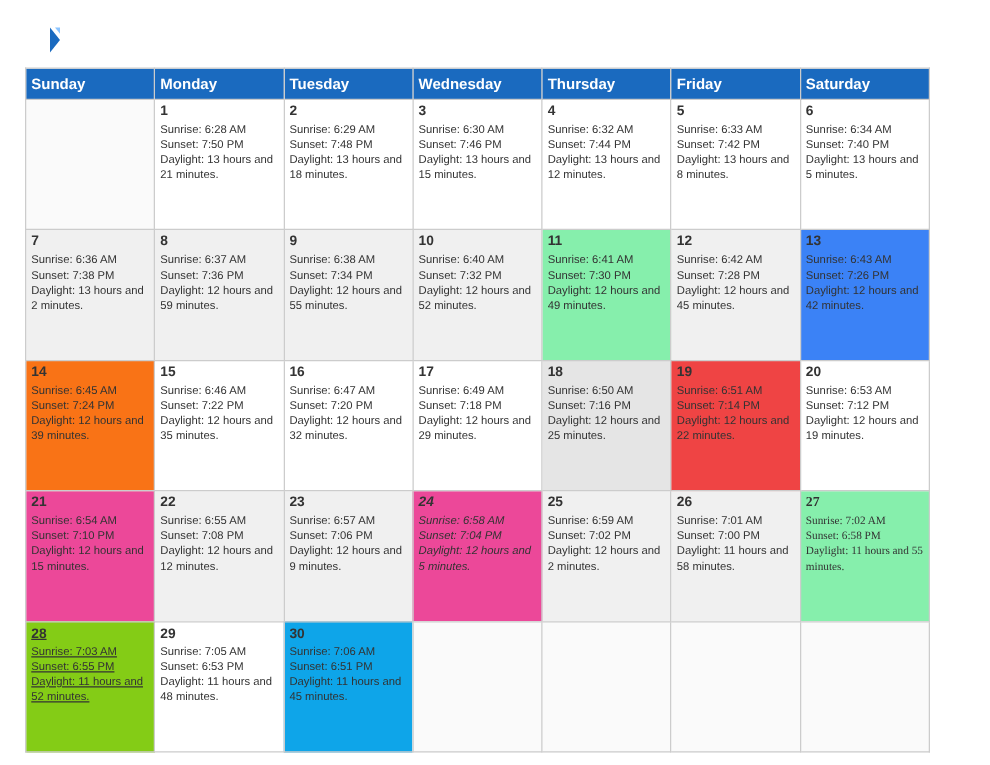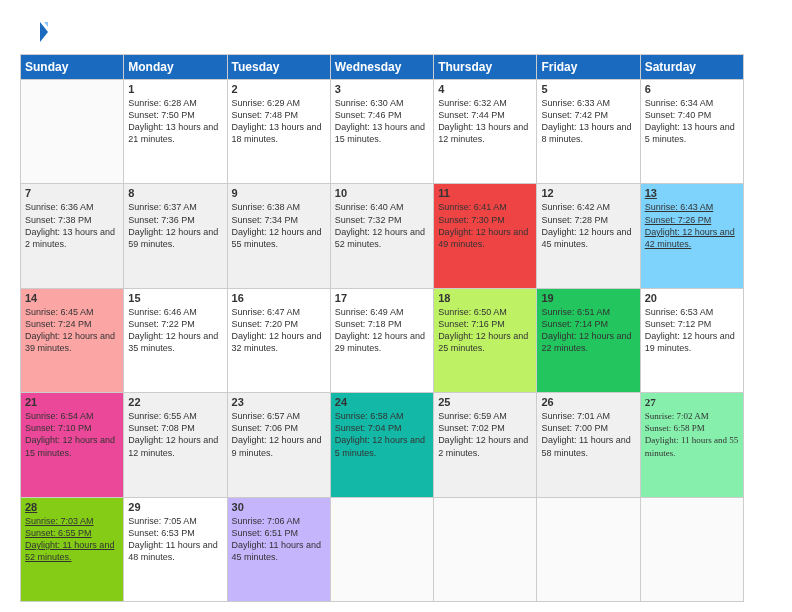--- a/index.html
+++ b/index.html
@@ -166,55 +166,55 @@
             <div class="cell-text">Sunrise: 6:37 AM<br>Sunset: 7:36 PM<br>Daylight: 12 hours and 59 minutes.</div>
           </td>
           <td style="background: rgb(240, 240, 240);">
             <span class="day-num">9</span>
             <div class="cell-text">Sunrise: 6:38 AM<br>Sunset: 7:34 PM<br>Daylight: 12 hours and 55 minutes.</div>
           </td>
           <td style="background: rgb(240, 240, 240);">
             <span class="day-num">10</span>
             <div class="cell-text">Sunrise: 6:40 AM<br>Sunset: 7:32 PM<br>Daylight: 12 hours and 52 minutes.</div>
           </td>
-          <td style="background: #ef4444;">
+          <td style="background: #86efac;">
             <span class="day-num">11</span>
             <div class="cell-text">Sunrise: 6:41 AM<br>Sunset: 7:30 PM<br>Daylight: 12 hours and 49 minutes.</div>
           </td>
           <td style="background: rgb(240, 240, 240);">
             <span class="day-num">12</span>
             <div class="cell-text">Sunrise: 6:42 AM<br>Sunset: 7:28 PM<br>Daylight: 12 hours and 45 minutes.</div>
           </td>
-          <td style="background: #7dd3fc; text-decoration: underline;">
+          <td style="background: #3b82f6;">
             <span class="day-num">13</span>
             <div class="cell-text">Sunrise: 6:43 AM<br>Sunset: 7:26 PM<br>Daylight: 12 hours and 42 minutes.</div>
           </td>
         </tr>
         <tr>
-          <td style="background: #fca5a5;">
+          <td style="background: #f97316;">
             <span class="day-num">14</span>
             <div class="cell-text">Sunrise: 6:45 AM<br>Sunset: 7:24 PM<br>Daylight: 12 hours and 39 minutes.</div>
           </td>
           <td style="background: rgb(255, 255, 255); margin-left: 20px;">
             <span class="day-num">15</span>
             <div class="cell-text">Sunrise: 6:46 AM<br>Sunset: 7:22 PM<br>Daylight: 12 hours and 35 minutes.</div>
           </td>
           <td style="background: rgb(255, 255, 255);">
             <span class="day-num">16</span>
             <div class="cell-text">Sunrise: 6:47 AM<br>Sunset: 7:20 PM<br>Daylight: 12 hours and 32 minutes.</div>
           </td>
           <td style="background: rgb(255, 255, 255);">
             <span class="day-num">17</span>
             <div class="cell-text">Sunrise: 6:49 AM<br>Sunset: 7:18 PM<br>Daylight: 12 hours and 29 minutes.</div>
           </td>
-          <td style="background: #bef264;">
+          <td style="background: #e5e5e5;">
             <span class="day-num">18</span>
             <div class="cell-text">Sunrise: 6:50 AM<br>Sunset: 7:16 PM<br>Daylight: 12 hours and 25 minutes.</div>
           </td>
-          <td style="background: #22c55e;">
+          <td style="background: #ef4444;">
             <span class="day-num">19</span>
             <div class="cell-text">Sunrise: 6:51 AM<br>Sunset: 7:14 PM<br>Daylight: 12 hours and 22 minutes.</div>
           </td>
           <td style="background: rgb(255, 255, 255);">
             <span class="day-num">20</span>
             <div class="cell-text">Sunrise: 6:53 AM<br>Sunset: 7:12 PM<br>Daylight: 12 hours and 19 minutes.</div>
           </td>
         </tr>
         <tr>
           <td style="background: #ec4899;">
@@ -222,21 +222,21 @@
             <div class="cell-text">Sunrise: 6:54 AM<br>Sunset: 7:10 PM<br>Daylight: 12 hours and 15 minutes.</div>
           </td>
           <td style="background: rgb(240, 240, 240);">
             <span class="day-num">22</span>
             <div class="cell-text">Sunrise: 6:55 AM<br>Sunset: 7:08 PM<br>Daylight: 12 hours and 12 minutes.</div>
           </td>
           <td style="background: rgb(240, 240, 240);">
             <span class="day-num">23</span>
             <div class="cell-text">Sunrise: 6:57 AM<br>Sunset: 7:06 PM<br>Daylight: 12 hours and 9 minutes.</div>
           </td>
-          <td style="background: #14b8a6;">
+          <td style="background: #ec4899; font-style: italic;">
             <span class="day-num">24</span>
             <div class="cell-text">Sunrise: 6:58 AM<br>Sunset: 7:04 PM<br>Daylight: 12 hours and 5 minutes.</div>
           </td>
           <td style="background: rgb(240, 240, 240);">
             <span class="day-num">25</span>
             <div class="cell-text">Sunrise: 6:59 AM<br>Sunset: 7:02 PM<br>Daylight: 12 hours and 2 minutes.</div>
           </td>
           <td style="background: rgb(240, 240, 240);">
             <span class="day-num">26</span>
             <div class="cell-text">Sunrise: 7:01 AM<br>Sunset: 7:00 PM<br>Daylight: 11 hours and 58 minutes.</div>
@@ -248,21 +248,21 @@
         </tr>
         <tr>
           <td style="background: #84cc16; text-decoration: underline;">
             <span class="day-num">28</span>
             <div class="cell-text">Sunrise: 7:03 AM<br>Sunset: 6:55 PM<br>Daylight: 11 hours and 52 minutes.</div>
           </td>
           <td style="background: rgb(255, 255, 255);">
             <span class="day-num">29</span>
             <div class="cell-text">Sunrise: 7:05 AM<br>Sunset: 6:53 PM<br>Daylight: 11 hours and 48 minutes.</div>
           </td>
-          <td style="background: #c4b5fd;">
+          <td style="background: #0ea5e9;">
             <span class="day-num">30</span>
             <div class="cell-text">Sunrise: 7:06 AM<br>Sunset: 6:51 PM<br>Daylight: 11 hours and 45 minutes.</div>
           </td>
           <td class="empty-cell" style="background: rgb(250, 250, 250);"></td>
           <td class="empty-cell" style="background: rgb(250, 250, 250);"></td>
           <td class="empty-cell" style="background: rgb(250, 250, 250);"></td>
           <td class="empty-cell" style="background: rgb(250, 250, 250);"></td>
         </tr>
       </tbody>
   </table>

